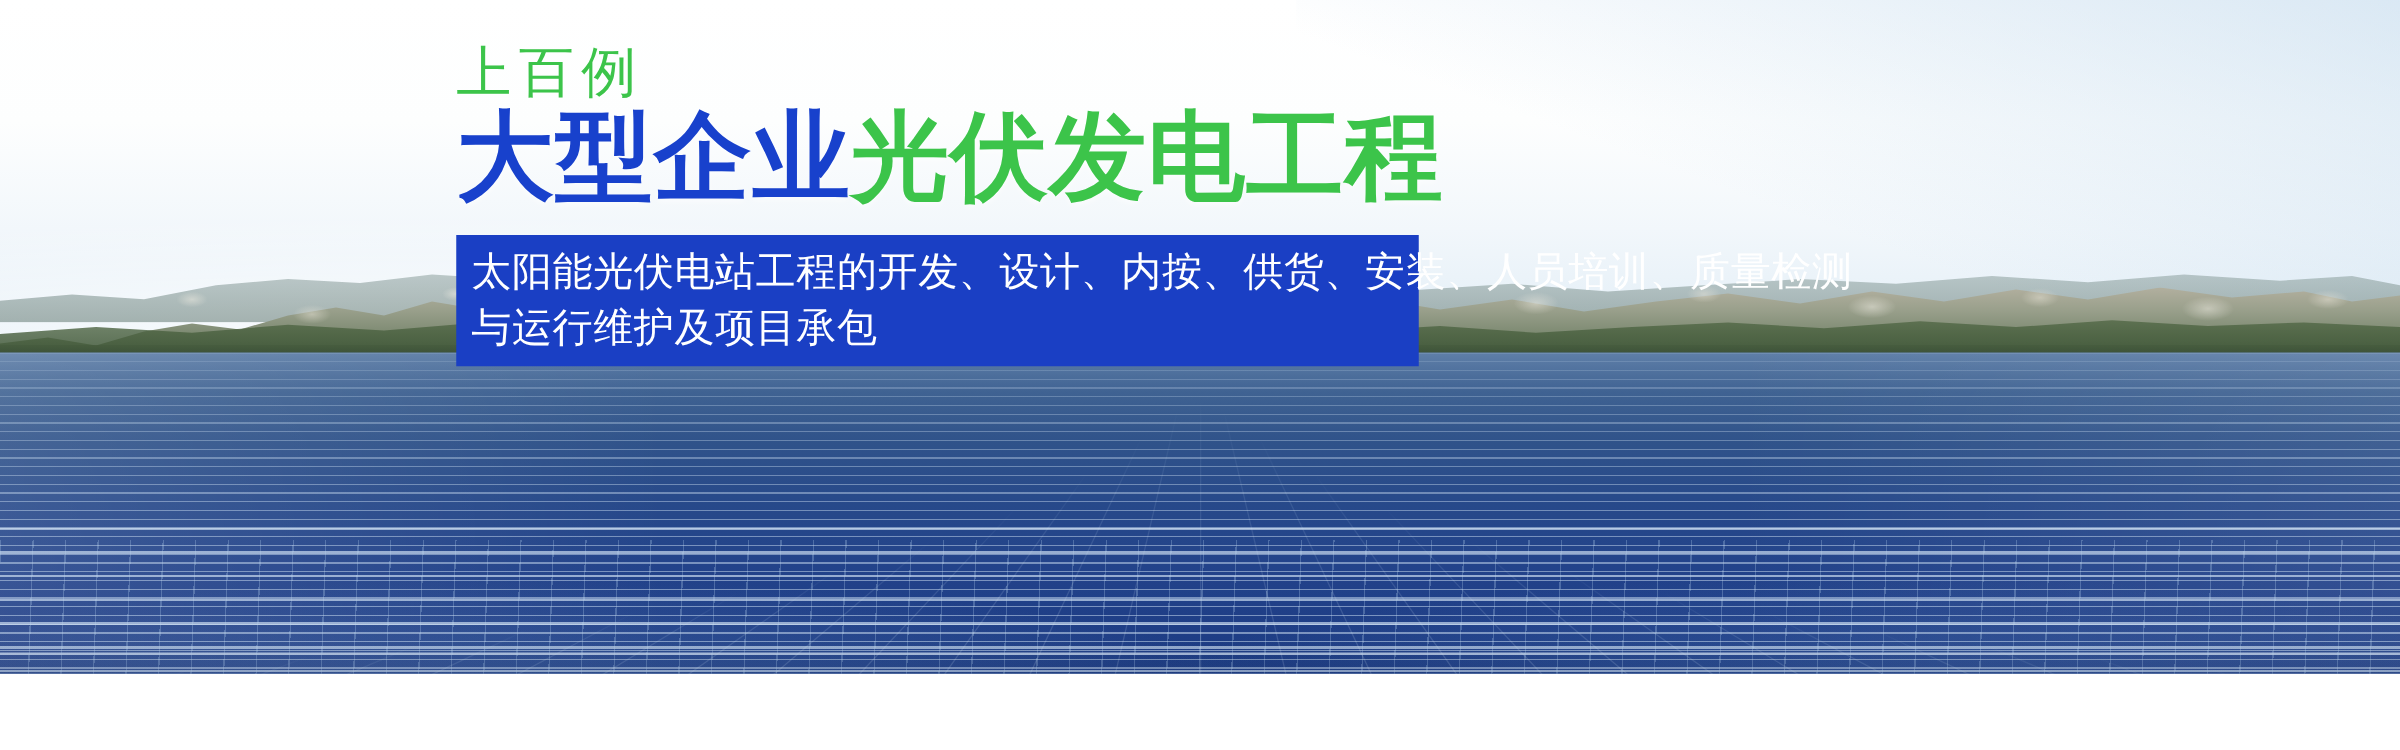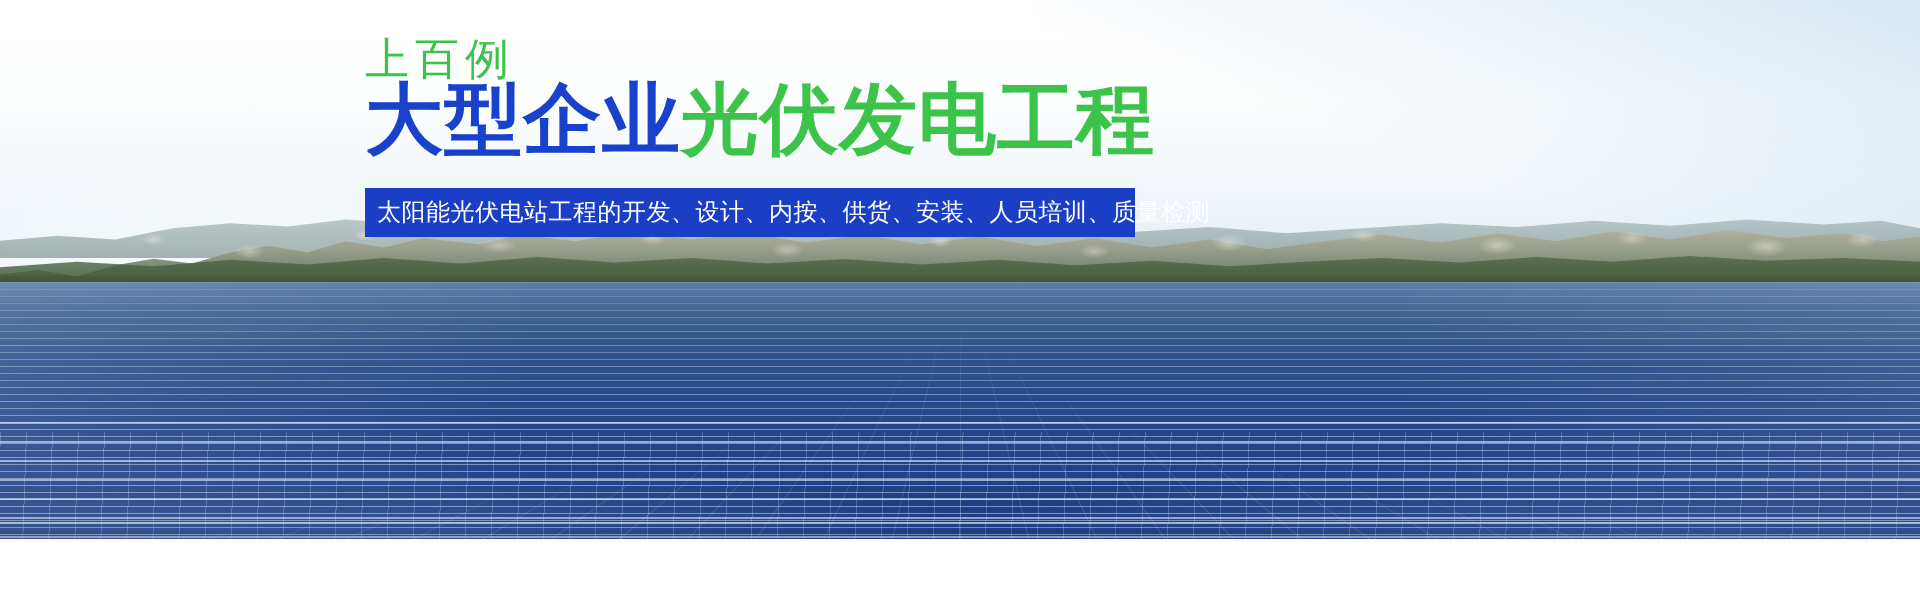--- a/index.html
+++ b/index.html
@@ -82,27 +82,27 @@
     background-image:repeating-linear-gradient(92deg,
       rgba(190,218,244,.55) 0px,rgba(190,218,244,.55) 1px,rgba(255,255,255,0) 1px,rgba(255,255,255,0) 26px);}
   .panel-dark{position:absolute;left:0;bottom:0;width:100%;height:90px;
     background:linear-gradient(180deg,rgba(10,28,70,0),rgba(10,28,70,.38));}
 
   
   .copy{position:absolute;left:365px;top:34px;width:1200px;}
   .eyebrow{font-size:44px;line-height:1.12;font-weight:400;color:#3cc44a;letter-spacing:6px;
     margin:0 0 2px 0;text-shadow:0 1px 3px rgba(255,255,255,.85);}
   .headline{margin:0;font-size:78px;line-height:1.04;font-weight:700;letter-spacing:1px;white-space:nowrap;
-    text-shadow:0 2px 5px rgba(255,255,255,.55);font-family:Liberation Mono, monospace;}
+    text-shadow:0 2px 5px rgba(255,255,255,.55);}
   .headline .hl-blue{color:#1841cc;}
   .headline .hl-green{color:#3cc44a;}
   .subline{margin:7px 0 0 2px;font-size:21.5px;font-weight:400;color:#1f4fd8;letter-spacing:2.55px;
     white-space:nowrap;text-shadow:0 1px 3px rgba(255,255,255,.8);}
   .descbox{display:inline-block;margin-top:22px;background:#1a3fc4;color:#fff;
-    padding:7px 13px 9px 12px;font-size:24px;line-height:1.38;letter-spacing:.5px;max-width:745px;}
+    padding:7px 13px 9px 12px;font-size:32px;line-height:1.38;letter-spacing:.5px;max-width:745px;}
   .descbox div{white-space:nowrap;}
 </style>
 </head>
 <body>
 
 <div class="banner">
 
   <div class="sky"></div>
   <div class="sky-blue-right"></div>
   <div class="sky-haze"></div>
@@ -150,15 +150,16 @@
         <i style="left: 2156px; height: 320px; transform: rotate(-71.9395deg); opacity: 0.47;"></i>
       </div>
     <div class="panel-dark"></div>
   </div>
 
   <div class="copy">
     <p class="eyebrow">上百例</p>
     <h1 class="headline"><span class="hl-blue">大型企业</span><span class="hl-green">光伏发电工程</span></h1>
     <div class="descbox">
       <div>太阳能光伏电站工程的开发、设计、内按、供货、安装、人员培训、质量检测</div>
+      <div>与运行维护及项目承包</div>
     </div>
   </div>
 </div>
 
 </body></html>

